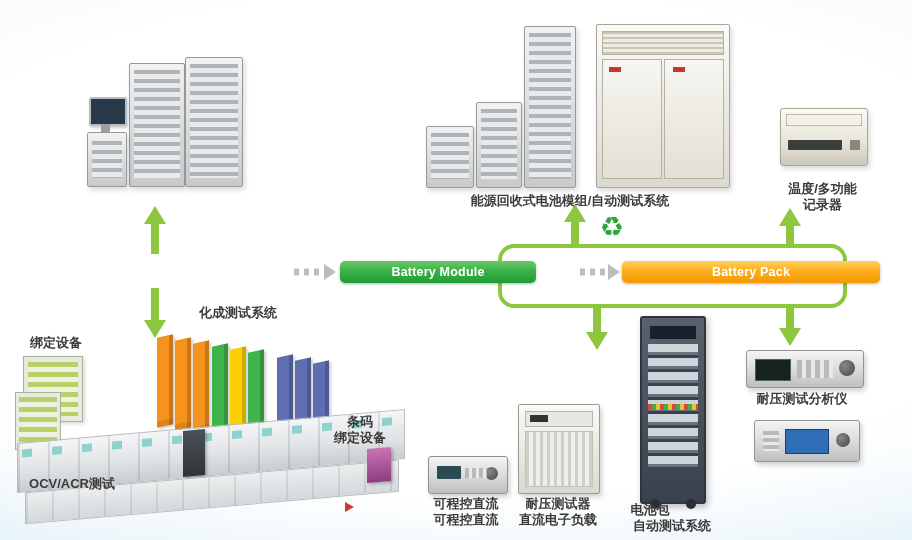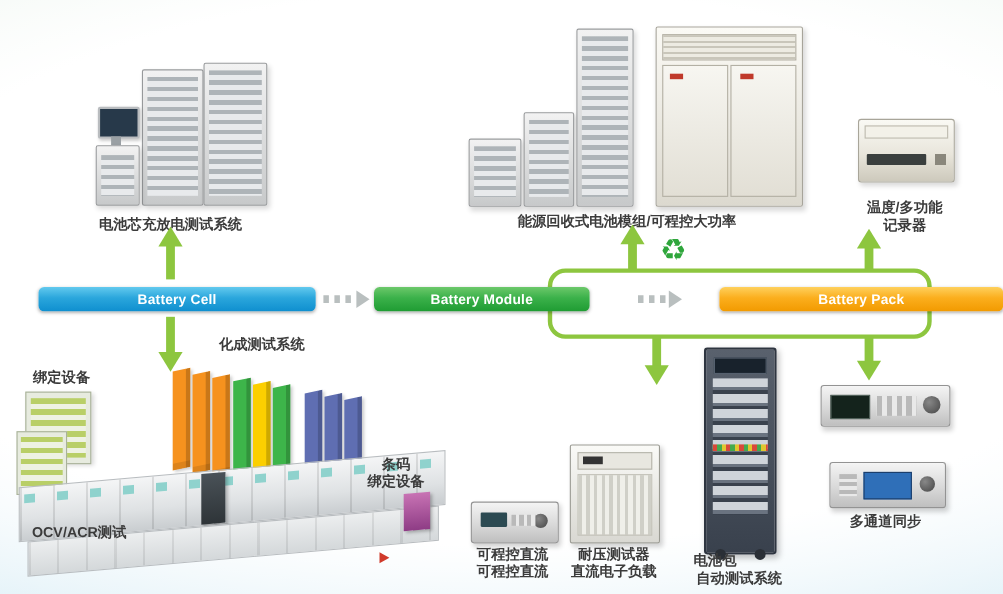--- a/index.html
+++ b/index.html
@@ -6,21 +6,21 @@
   body{font-family:"Liberation Sans","DejaVu Sans",sans-serif;}
   .stage{position:relative;width:912px;height:540px;overflow:hidden;
     background:
       radial-gradient(120% 90% at 50% 45%, #ffffff 0%, #ffffff 52%, rgba(255,255,255,0) 100%),
       linear-gradient(180deg,#e4f1e7 0%,#f2f8f4 25%,#eef6f9 70%,#c9e6f2 100%);}
   .lbl{position:absolute;font-weight:bold;font-size:13px;color:#3b3b3b;text-align:center;line-height:16px;white-space:nowrap;}
   .banner{position:absolute;top:261px;height:22px;border-radius:5px;display:flex;align-items:center;justify-content:center;
     color:#fff;font-weight:bold;font-size:12.5px;letter-spacing:.2px;box-shadow:0 1px 3px rgba(0,0,0,.3);}
   .banner-cell{left:35px;width:252px;background:linear-gradient(180deg,#62c9ee 0%,#2aa6dc 45%,#0f8fcf 100%);}
   .banner-module{left:340px;width:196px;background:linear-gradient(180deg,#6cc86a 0%,#3bb14a 45%,#1f9c33 100%);}
-  .banner-pack{left:654px;width:258px;background:linear-gradient(180deg,#fed05c 0%,#fbae1d 45%,#f29a00 100%);}
+  .banner-pack{left:622px;width:258px;background:linear-gradient(180deg,#fed05c 0%,#fbae1d 45%,#f29a00 100%);}
   .equip{position:absolute;}
   .rack{position:absolute;background:linear-gradient(180deg,#f2f2f2,#c7c9ca);border:1px solid #97999b;border-radius:2px;box-shadow:2px 3px 5px rgba(0,0,0,.15);}
   .rack .slots{position:absolute;left:4px;right:4px;top:6px;bottom:8px;background:repeating-linear-gradient(180deg,#aeb4b8 0 4px,#e8eaec 4px 9px);}
   .cabinet{position:absolute;background:linear-gradient(180deg,#fbfaf5,#dcd9cf);border:1px solid #a7a49a;box-shadow:2px 3px 5px rgba(0,0,0,.15);border-radius:2px;}
   .bench{position:absolute;background:linear-gradient(180deg,#f4f4f4 0%,#d9d9d9 55%,#bfbfbf 100%);border:1px solid #939393;border-radius:3px;box-shadow:2px 3px 5px rgba(0,0,0,.18);}
   .slab{position:absolute;width:16px;height:90px;transform:skewY(-12deg);
     box-shadow:inset -4px 0 0 rgba(0,0,0,.18), inset 0 -6px 0 rgba(0,0,0,.10), 2px 2px 3px rgba(0,0,0,.2);}
   .band{position:absolute;transform:skewY(-5deg);border:1px solid #b9bdc0;}
   .arrowsvg{position:absolute;left:0;top:0;pointer-events:none;}
 </style>
@@ -35,41 +35,40 @@
       </div>
     <div class="rack" style="left:100px;top:2px;width:56px;height:128px;">
         <div class="slots"></div>
       </div>
     <div style="position:absolute;left:4px;top:42px;width:34px;height:25px;background:#27394a;border:2px solid #b9bcbf;border-radius:2px;box-shadow:1px 2px 3px rgba(0,0,0,.2);"></div>
     <div style="position:absolute;left:16px;top:69px;width:9px;height:8px;background:#9aa0a4;"></div>
     <div class="rack" style="left:2px;top:77px;width:38px;height:53px;">
         <div class="slots" style="top:8px;"></div>
       </div>
   </div>
-  <div class="lbl" style="left:50px;top:196px;width:210px;">电池芯充放电测试系统</div>
 
   <div class="equip" style="left:420px;top:22px;width:310px;height:168px;">
     <div class="rack" style="left:6px;top:104px;width:46px;height:60px;">
         <div class="slots"></div>
       </div>
     <div class="rack" style="left:56px;top:80px;width:44px;height:84px;">
         <div class="slots"></div>
       </div>
     <div class="rack" style="left:104px;top:4px;width:50px;height:160px;">
         <div class="slots"></div>
       </div>
     <div class="cabinet" style="left:176px;top:2px;width:132px;height:162px;">
       <div style="position:absolute;left:5px;top:6px;right:5px;height:22px;background:repeating-linear-gradient(180deg,#c9c6ba 0 2px,#edebe2 2px 5px);border:1px solid #b3b0a4;"></div>
       <div style="position:absolute;left:5px;top:34px;width:58px;bottom:8px;background:linear-gradient(180deg,#f7f6f1,#e2dfd5);border:1px solid #b3b0a4;"></div>
       <div style="position:absolute;right:5px;top:34px;width:58px;bottom:8px;background:linear-gradient(180deg,#f7f6f1,#e2dfd5);border:1px solid #b3b0a4;"></div>
       <div style="position:absolute;left:12px;top:42px;width:12px;height:5px;background:#c0392b;"></div>
       <div style="position:absolute;right:44px;top:42px;width:12px;height:5px;background:#c0392b;"></div>
     </div>
   </div>
-  <div class="lbl" style="left:415px;top:193px;width:310px;">能源回收式电池模组/可程控大功率</div>
+  <div class="lbl" style="left:415px;top:193px;width:310px;">能源回收式电池模组/自动测试系统</div>
 
   <div class="equip" style="left:780px;top:108px;width:88px;height:58px;">
     <div style="position:absolute;left:0;top:0;right:0;bottom:0;background:linear-gradient(180deg,#faf9f4 0%,#e9e6dc 55%,#cdc9bc 100%);border:1px solid #a8a599;border-radius:3px;box-shadow:2px 3px 5px rgba(0,0,0,.15);"></div>
     <div style="position:absolute;left:6px;top:6px;right:6px;height:10px;background:#f3f1e9;border:1px solid #bdbaae;"></div>
     <div style="position:absolute;left:8px;top:32px;width:54px;height:10px;background:#3a3f3e;border-radius:1px;"></div>
     <div style="position:absolute;right:8px;top:32px;width:10px;height:10px;background:#8a877c;"></div>
   </div>
   <div class="lbl" style="left:765px;top:181px;width:115px;">温度/多功能</div>
   <div class="lbl" style="left:765px;top:197px;width:115px;">记录器</div>
 
@@ -133,27 +132,27 @@
     <div style="position:absolute;right:8px;bottom:-7px;width:10px;height:10px;border-radius:50%;background:#2a2f36;"></div>
   </div>
   <div class="lbl" style="left:596px;top:502px;width:108px;">电池包</div>
   <div class="lbl" style="left:618px;top:518px;width:108px;">自动测试系统</div>
 
   <div class="bench equip" style="left:746px;top:350px;width:116px;height:36px;">
     <div style="position:absolute;left:8px;top:8px;width:34px;height:20px;background:#14231c;border:1px solid #51615a;"></div>
     <div style="position:absolute;left:50px;top:9px;width:36px;height:18px;background:repeating-linear-gradient(90deg,#b9b9b9 0 5px,#e9e9e9 5px 9px);"></div>
     <div style="position:absolute;right:8px;top:9px;width:16px;height:16px;border-radius:50%;background:radial-gradient(circle at 35% 35%,#888,#444);"></div>
   </div>
+  <div class="lbl" style="left:732px;top:391px;width:140px;">耐压测试分析仪</div>
 
   <div class="bench equip" style="left:754px;top:420px;width:104px;height:40px;">
     <div style="position:absolute;left:8px;top:10px;width:16px;height:20px;background:repeating-linear-gradient(180deg,#b9b9b9 0 4px,#e9e9e9 4px 7px);"></div>
     <div style="position:absolute;left:30px;top:8px;width:42px;height:23px;background:#2f6fb8;border:1px solid #1b3e6b;"></div>
     <div style="position:absolute;right:9px;top:12px;width:14px;height:14px;border-radius:50%;background:radial-gradient(circle at 35% 35%,#888,#444);"></div>
   </div>
-  <div class="lbl" style="left:742px;top:466px;width:126px;">多通道同步</div>
 
   <svg class="arrowsvg" width="912" height="540" viewBox="0 0 912 540">
     <rect x="500" y="246" width="345" height="60" rx="14" fill="none" stroke="#8dc63f" stroke-width="4"></rect>
     <g fill="#8dc63f">
       <rect x="151" y="220" width="8" height="34"></rect>
         <polygon points="144,224 166,224 155,206"></polygon>
       <rect x="151" y="288" width="8" height="34"></rect>
         <polygon points="144,320 166,320 155,338"></polygon>
       <rect x="571" y="220" width="8" height="26"></rect>
         <polygon points="564,222 586,222 575,204"></polygon>
@@ -169,23 +168,20 @@
       <line x1="580" y1="272" x2="608" y2="272"></line>
     </g>
     <g fill="#b9bfbf">
       <polygon points="324,264 324,280 336,272"></polygon>
       <polygon points="608,264 608,280 620,272"></polygon>
     </g>
   </svg>
 
   <span style="position:absolute;left:600px;top:214px;font-size:27px;line-height:27px;color:#2fa63c;font-weight:bold;">♻</span>
 
-  <div class="banner banner-cell">
-    <span>Battery Cell</span>
-  </div>
   <div class="banner banner-module">
     <span>Battery Module</span>
   </div>
   <div class="banner banner-pack">
     <span>Battery Pack</span>
   </div>
 
 </div>
 
 </body></html>

